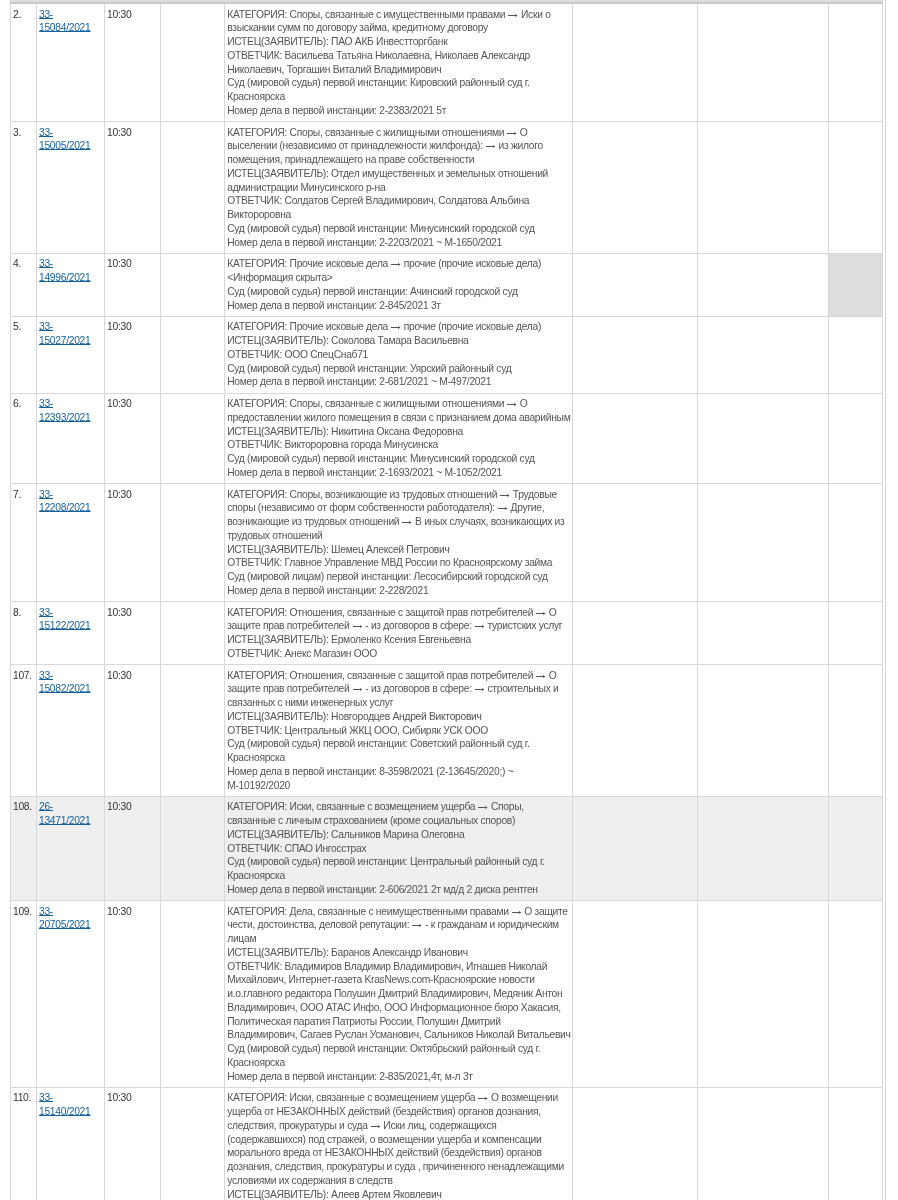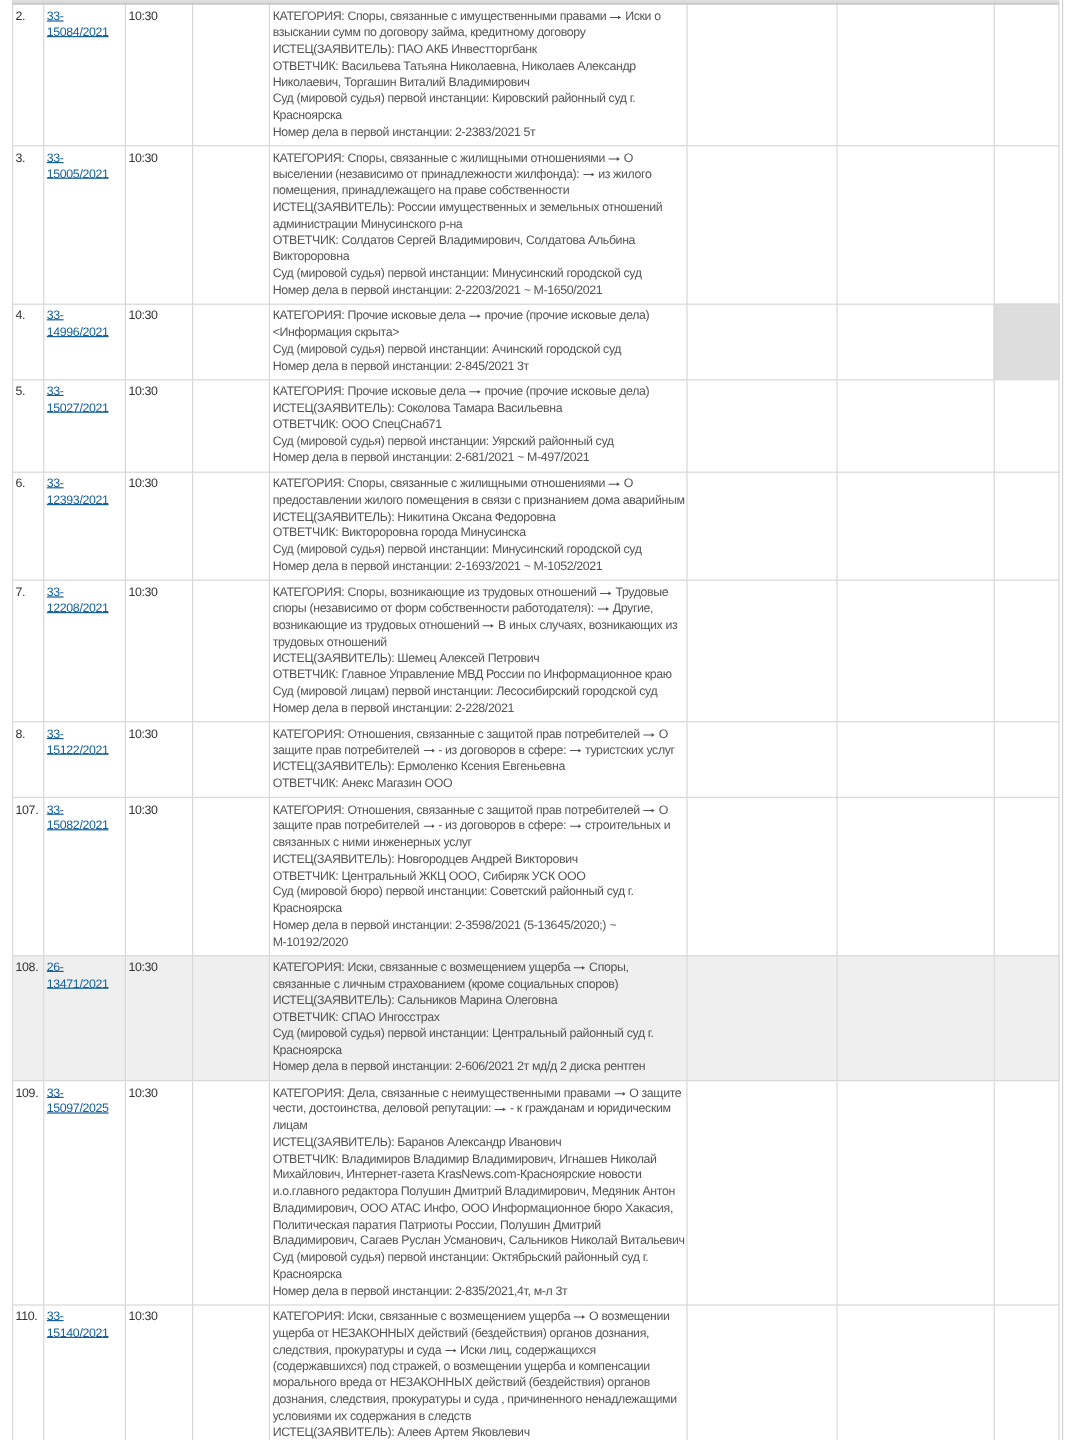--- a/index.html
+++ b/index.html
@@ -59,21 +59,21 @@
 <td class="c-num">3.</td>
 <td class="c-case"><a class="caselink" href="#">33-15005/2021</a></td>
 <td class="c-time">10:30</td>
 <td class="c-judge"></td>
 <td class="c-det">
               <div class="dl">КАТЕГОРИЯ: Споры, связанные с жилищными отношениями <span class="arw"><svg width="9.6" height="5" viewBox="0 0 96 50">
                     <path d="M0 21 h70 v-12 l26 16 -26 16 v-12 h-70 z" fill="currentColor"></path>
                   </svg></span> О выселении (независимо от принадлежности жилфонда): <span class="arw"><svg width="9.6" height="5" viewBox="0 0 96 50">
                     <path d="M0 21 h70 v-12 l26 16 -26 16 v-12 h-70 z" fill="currentColor"></path>
                   </svg></span> из жилого помещения, принадлежащего на праве собственности</div>
-              <div class="dl">ИСТЕЦ(ЗАЯВИТЕЛЬ): России имущественных и земельных отношений администрации Минусинского р-на</div>
+              <div class="dl">ИСТЕЦ(ЗАЯВИТЕЛЬ): Отдел имущественных и земельных отношений администрации Минусинского р-на</div>
               <div class="dl">ОТВЕТЧИК: Солдатов Сергей Владимирович, Солдатова Альбина Виктороровна</div>
               <div class="dl">Суд (мировой судья) первой инстанции: Минусинский городской суд</div>
               <div class="dl">Номер дела в первой инстанции: 2-2203/2021 ~ М-1650/2021</div>
             </td>
 <td class="c-e1"></td>
 <td class="c-e2"></td>
 <td class="c-e3"></td>
 </tr>
 <tr>
 <td class="c-num">4.</td>
@@ -135,21 +135,21 @@
 <td class="c-judge"></td>
 <td class="c-det">
               <div class="dl">КАТЕГОРИЯ: Споры, возникающие из трудовых отношений <span class="arw"><svg width="9.6" height="5" viewBox="0 0 96 50">
                     <path d="M0 21 h70 v-12 l26 16 -26 16 v-12 h-70 z" fill="currentColor"></path>
                   </svg></span> Трудовые споры (независимо от форм собственности работодателя): <span class="arw"><svg width="9.6" height="5" viewBox="0 0 96 50">
                     <path d="M0 21 h70 v-12 l26 16 -26 16 v-12 h-70 z" fill="currentColor"></path>
                   </svg></span> Другие, возникающие из трудовых отношений <span class="arw"><svg width="9.6" height="5" viewBox="0 0 96 50">
                     <path d="M0 21 h70 v-12 l26 16 -26 16 v-12 h-70 z" fill="currentColor"></path>
                   </svg></span> В иных случаях, возникающих из трудовых отношений</div>
               <div class="dl">ИСТЕЦ(ЗАЯВИТЕЛЬ): Шемец Алексей Петрович</div>
-              <div class="dl">ОТВЕТЧИК: Главное Управление МВД России по Информационное краю</div>
+              <div class="dl">ОТВЕТЧИК: Главное Управление МВД России по Красноярскому займа</div>
               <div class="dl">Суд (мировой лицам) первой инстанции: Лесосибирский городской суд</div>
               <div class="dl">Номер дела в первой инстанции: 2-228/2021</div>
             </td>
 <td class="c-e1"></td>
 <td class="c-e2"></td>
 <td class="c-e3"></td>
 </tr>
 <tr>
 <td class="c-num">8.</td>
 <td class="c-case"><a class="caselink" href="#">33-15122/2021</a></td>
@@ -178,22 +178,22 @@
 <td class="c-det">
               <div class="dl">КАТЕГОРИЯ: Отношения, связанные с защитой прав потребителей <span class="arw"><svg width="9.6" height="5" viewBox="0 0 96 50">
                     <path d="M0 21 h70 v-12 l26 16 -26 16 v-12 h-70 z" fill="currentColor"></path>
                   </svg></span> О защите прав потребителей <span class="arw"><svg width="9.6" height="5" viewBox="0 0 96 50">
                     <path d="M0 21 h70 v-12 l26 16 -26 16 v-12 h-70 z" fill="currentColor"></path>
                   </svg></span> - из договоров в сфере: <span class="arw"><svg width="9.6" height="5" viewBox="0 0 96 50">
                     <path d="M0 21 h70 v-12 l26 16 -26 16 v-12 h-70 z" fill="currentColor"></path>
                   </svg></span> строительных и связанных с ними инженерных услуг</div>
               <div class="dl">ИСТЕЦ(ЗАЯВИТЕЛЬ): Новгородцев Андрей Викторович</div>
               <div class="dl">ОТВЕТЧИК: Центральный ЖКЦ ООО, Сибиряк УСК ООО</div>
-              <div class="dl">Суд (мировой бюро) первой инстанции: Советский районный суд г. Красноярска</div>
-              <div class="dl">Номер дела в первой инстанции: 2-3598/2021 (5-13645/2020;) ~ М-10192/2020</div>
+              <div class="dl">Суд (мировой судья) первой инстанции: Советский районный суд г. Красноярска</div>
+              <div class="dl">Номер дела в первой инстанции: 8-3598/2021 (2-13645/2020;) ~ М-10192/2020</div>
             </td>
 <td class="c-e1"></td>
 <td class="c-e2"></td>
 <td class="c-e3"></td>
 </tr>
 <tr class="hl">
 <td class="c-num">108.</td>
 <td class="c-case"><a class="caselink" href="#">26-13471/2021</a></td>
 <td class="c-time">10:30</td>
 <td class="c-judge"></td>
@@ -205,21 +205,21 @@
               <div class="dl">ОТВЕТЧИК: СПАО Ингосстрах</div>
               <div class="dl">Суд (мировой судья) первой инстанции: Центральный районный суд г. Красноярска</div>
               <div class="dl">Номер дела в первой инстанции: 2-606/2021 2т мд/д 2 диска рентген</div>
             </td>
 <td class="c-e1"></td>
 <td class="c-e2"></td>
 <td class="c-e3"></td>
 </tr>
 <tr>
 <td class="c-num">109.</td>
-<td class="c-case"><a class="caselink" href="#">33-15097/2025</a></td>
+<td class="c-case"><a class="caselink" href="#">33-20705/2021</a></td>
 <td class="c-time">10:30</td>
 <td class="c-judge"></td>
 <td class="c-det">
               <div class="dl">КАТЕГОРИЯ: Дела, связанные с неимущественными правами <span class="arw"><svg width="9.6" height="5" viewBox="0 0 96 50">
                     <path d="M0 21 h70 v-12 l26 16 -26 16 v-12 h-70 z" fill="currentColor"></path>
                   </svg></span> О защите чести, достоинства, деловой репутации: <span class="arw"><svg width="9.6" height="5" viewBox="0 0 96 50">
                     <path d="M0 21 h70 v-12 l26 16 -26 16 v-12 h-70 z" fill="currentColor"></path>
                   </svg></span> - к гражданам и юридическим лицам</div>
               <div class="dl">ИСТЕЦ(ЗАЯВИТЕЛЬ): Баранов Александр Иванович</div>
               <div class="dl">ОТВЕТЧИК: Владимиров Владимир Владимирович, Игнашев Николай Михайлович, Интернет-газета KrasNews.com-Красноярские новости и.о.главного редактора Полушин Дмитрий Владимирович, Медяник Антон Владимирович, ООО АТАС Инфо, ООО Информационное бюро Хакасия, Политическая паратия Патриоты России, Полушин Дмитрий Владимирович, Сагаев Руслан Усманович, Сальников Николай Витальевич</div>

